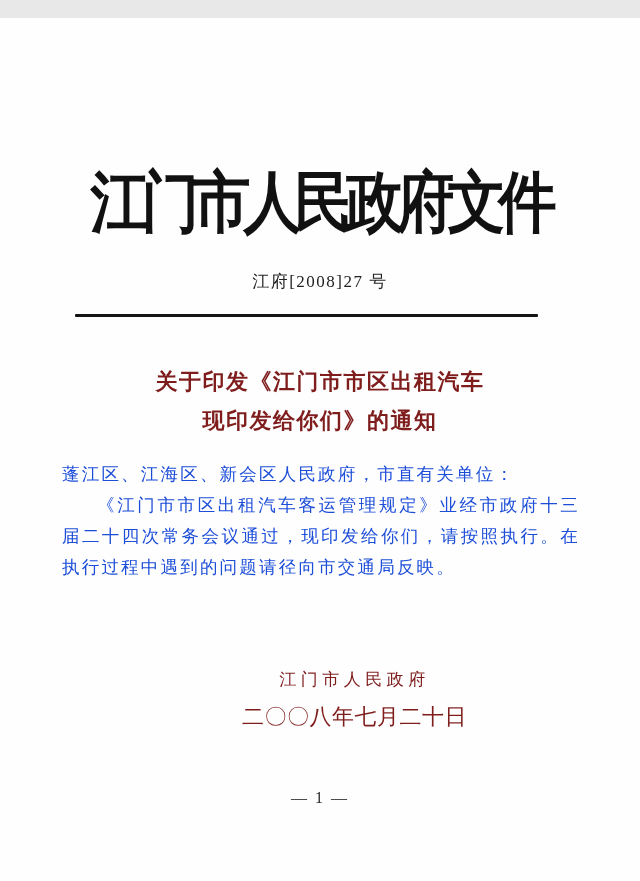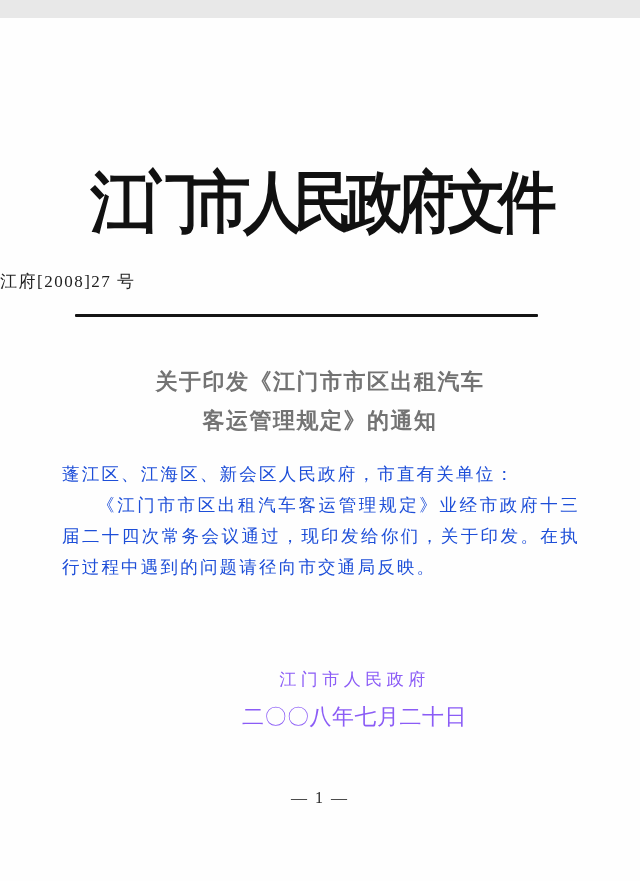--- a/index.html
+++ b/index.html
@@ -29,20 +29,21 @@
     transform: scaleY(1.15);
     transform-origin: center top;
     white-space: nowrap;
     color: #111111;
   }
   .doc-number {
     position: absolute;
     top: 252px;
     left: 0;
     width: 100%;
+    text-align: center;
     font-size: 17px;
     letter-spacing: 1.5px;
     color: #222222;
   }
   .header-rule {
     position: absolute;
     top: 296px;
     left: 75px;
     width: 463px;
     height: 3px;
@@ -52,21 +53,21 @@
   .doc-title {
     position: absolute;
     top: 344px;
     left: 0;
     width: 100%;
     text-align: center;
     font-size: 22px;
     font-weight: bold;
     line-height: 39px;
     letter-spacing: 1.5px;
-    color: #737373;
+    color: #7f1d1d;
   }
   .doc-body {
     position: absolute;
     top: 441px;
     left: 62px;
     right: 60px;
     font-size: 17.5px;
     line-height: 31px;
     letter-spacing: 2.2px;
     text-align: justify;
@@ -76,21 +77,21 @@
     margin: 0;
   }
   .doc-body p.indent {
     text-indent: 2em;
   }
   .signature-block {
     position: absolute;
     top: 651px;
     right: 173px;
     text-align: center;
-    color: #8b5cf6;
+    color: #7f1d1d;
   }
   .signature-name {
     font-size: 17px;
     letter-spacing: 4.5px;
     line-height: 22px;
   }
   .signature-date {
     font-size: 22px;
     letter-spacing: 0.5px;
     line-height: 22px;
@@ -113,26 +114,26 @@
 <div class="page">
 
   <div class="header-title">江门市人民政府文件</div>
 
   <div class="doc-number">江府[2008]27 号</div>
 
   <div class="header-rule"></div>
 
   <div class="doc-title">
     <div>关于印发《江门市市区出租汽车</div>
-    <div>客运管理规定》的通知</div>
+    <div>现印发给你们》的通知</div>
   </div>
 
   <div class="doc-body">
     <p>蓬江区、江海区、新会区人民政府，市直有关单位：</p>
-    <p class="indent">《江门市市区出租汽车客运管理规定》业经市政府十三届二十四次常务会议通过，现印发给你们，关于印发。在执行过程中遇到的问题请径向市交通局反映。</p>
+    <p class="indent">《江门市市区出租汽车客运管理规定》业经市政府十三届二十四次常务会议通过，现印发给你们，请按照执行。在执行过程中遇到的问题请径向市交通局反映。</p>
   </div>
 
   <div class="signature-block">
     <div class="signature-name">江门市人民政府</div>
     <div class="signature-date">二〇〇八年七月二十日</div>
   </div>
 
   <div class="page-number">— 1 —</div>
 
 </div>

